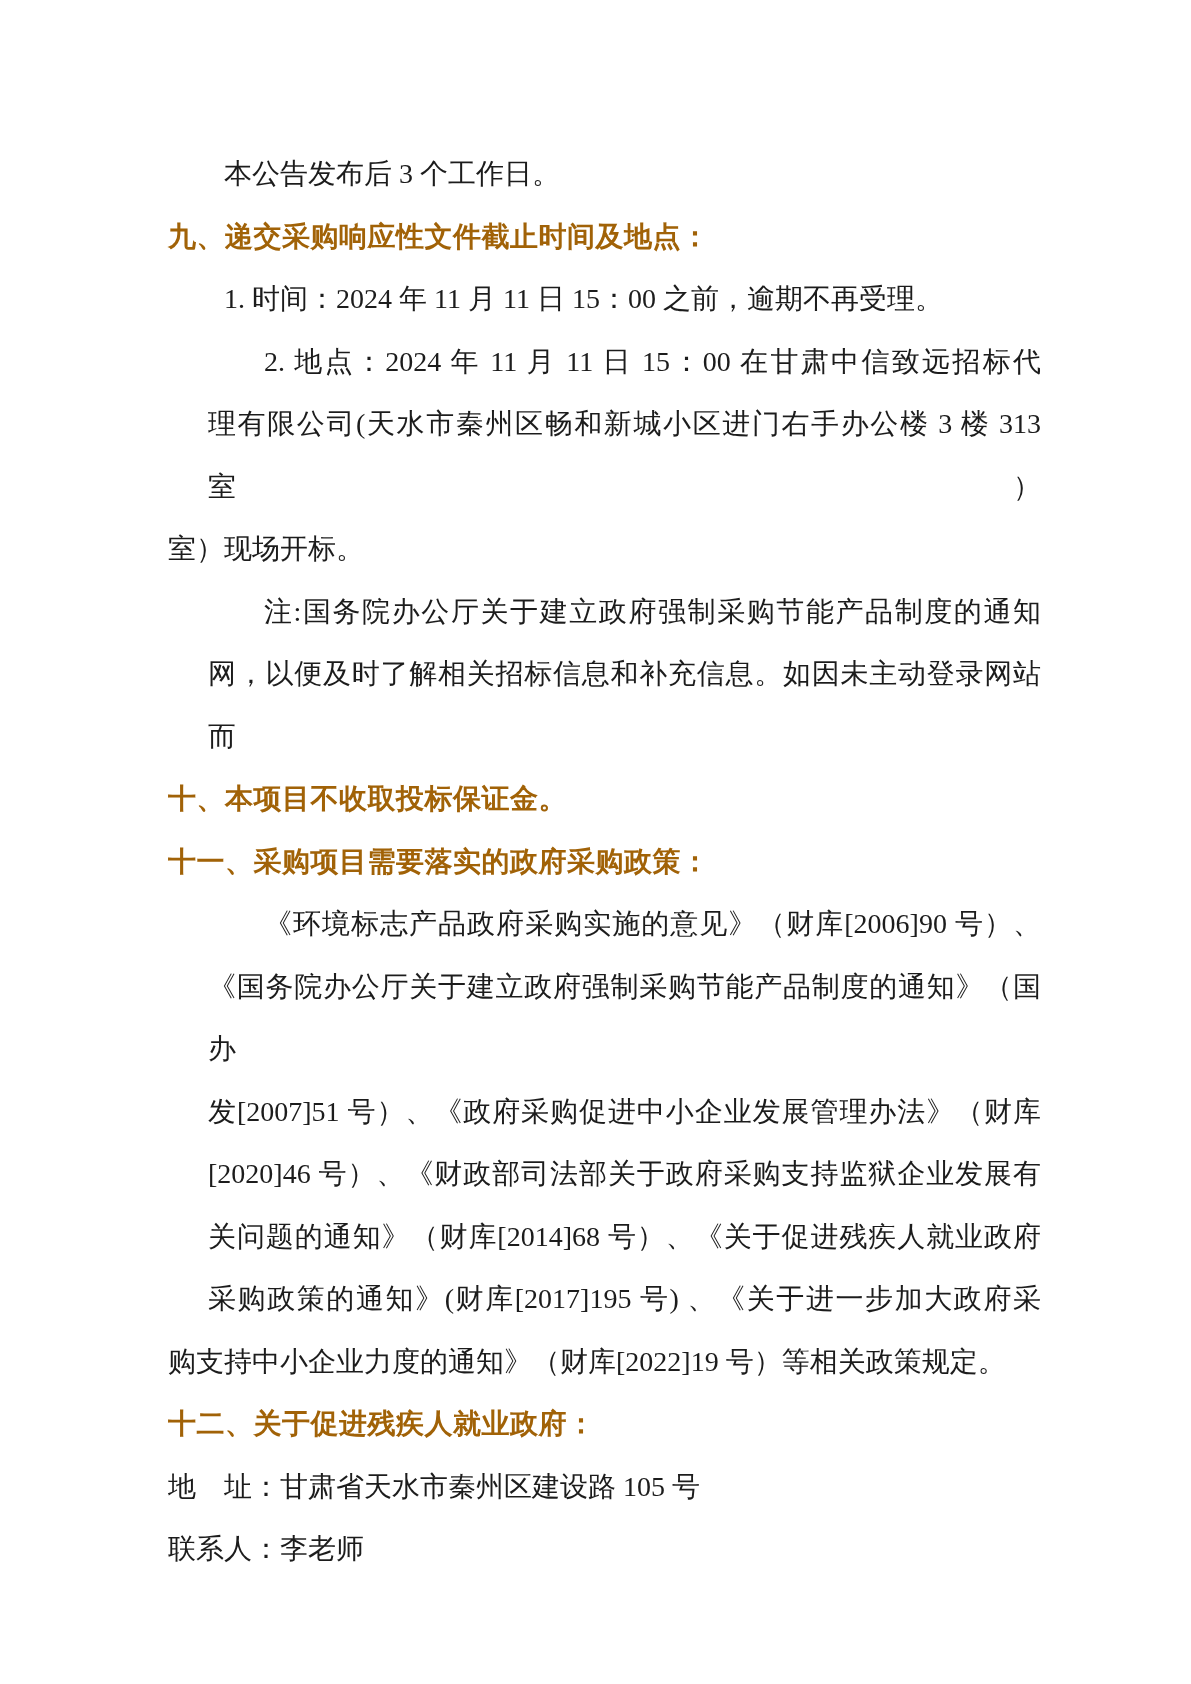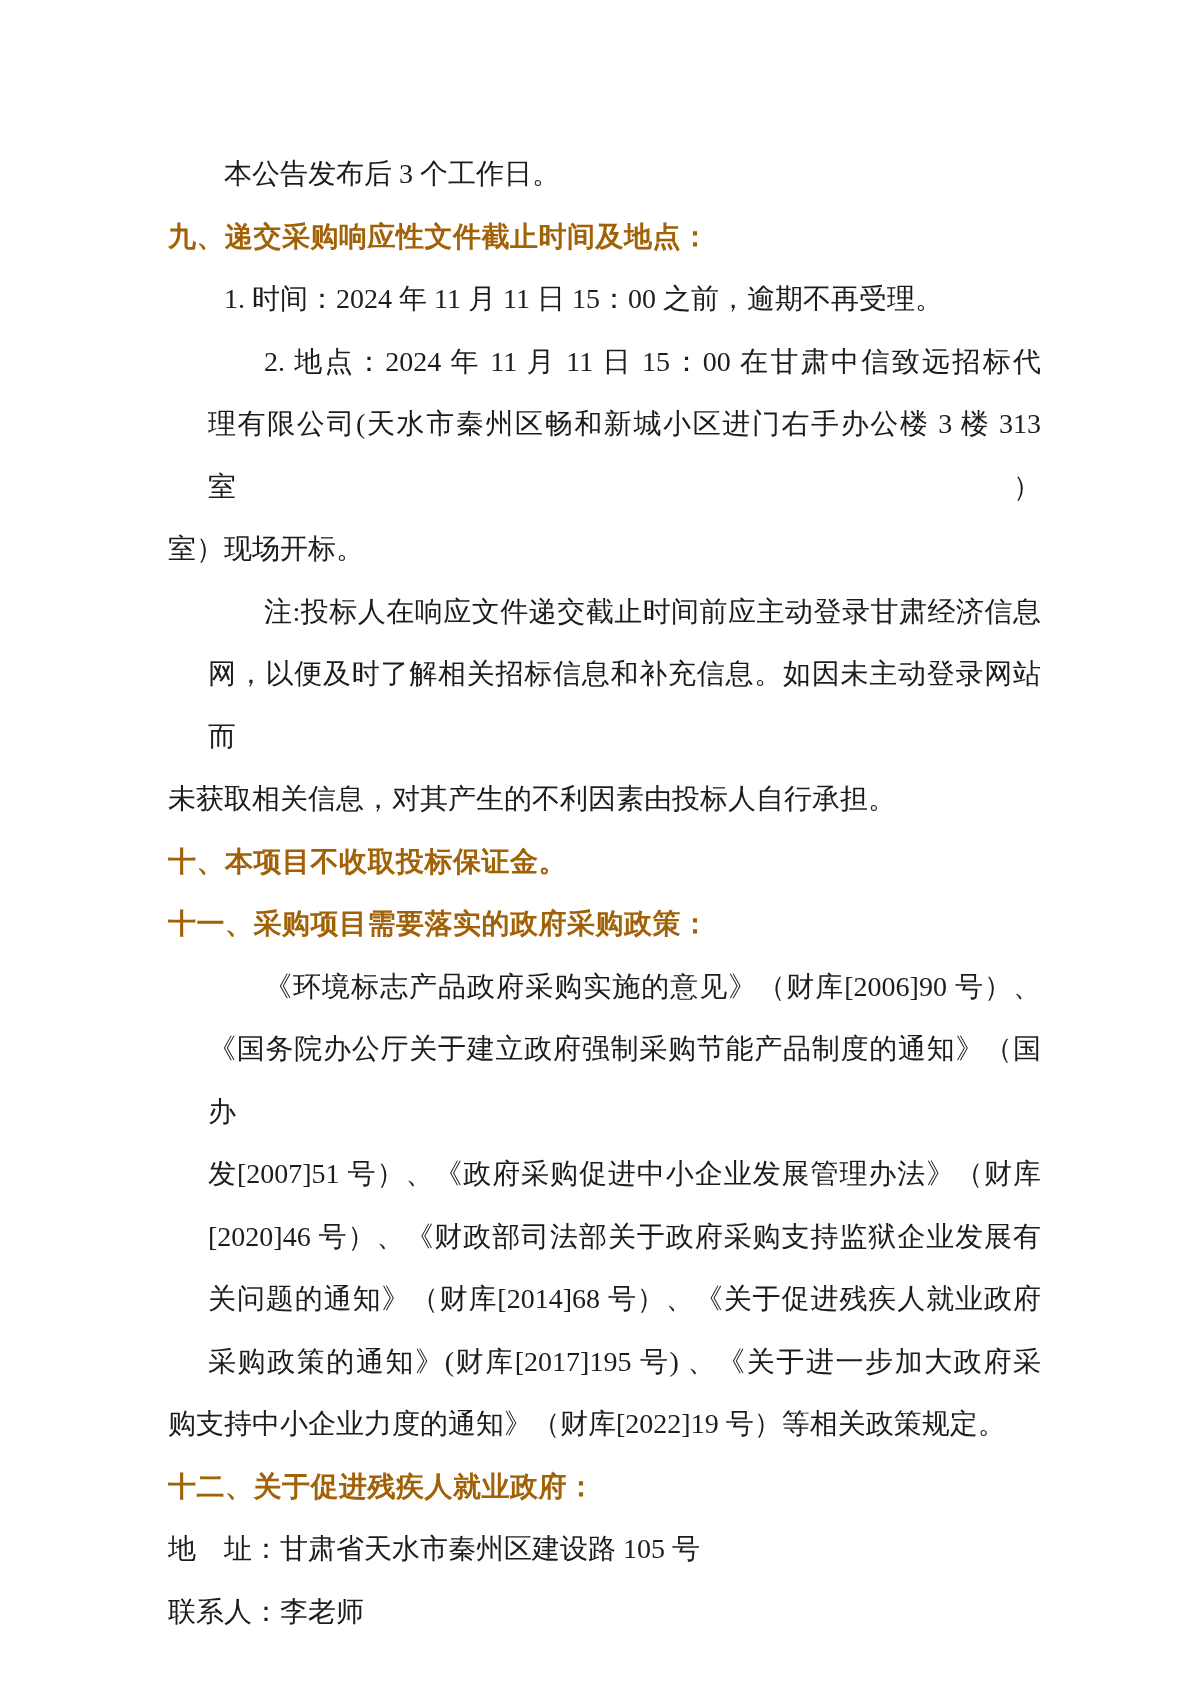--- a/index.html
+++ b/index.html
@@ -39,23 +39,22 @@
 <body>
 
 <div class="page">
   <div class="content">
     <div class="ln nj indent">本公告发布后 3 个工作日。</div>
     <div class="ln nj h">九、递交采购响应性文件截止时间及地点：</div>
     <div class="ln nj indent">1. 时间：2024 年 11 月 11 日 15：00 之前，逾期不再受理。</div>
     <div class="ln j indent">2. 地点：2024 年 11 月 11 日 15：00 在甘肃中信致远招标代</div>
     <div class="ln j">理有限公司(天水市秦州区畅和新城小区进门右手办公楼 3 楼 313 室）</div>
     <div class="ln nj">室）现场开标。</div>
-    <div class="ln j indent">注:投标人在响应文件递交截止时间前应主动登录甘肃经济信息</div>
+    <div class="ln j indent">注:国务院办公厅关于建立政府强制采购节能产品制度的通知</div>
     <div class="ln j">网，以便及时了解相关招标信息和补充信息。如因未主动登录网站而</div>
-    <div class="ln nj">未获取相关信息，对其产生的不利因素由投标人自行承担。</div>
     <div class="ln nj h">十、本项目不收取投标保证金。</div>
     <div class="ln nj h">十一、采购项目需要落实的政府采购政策：</div>
     <div class="ln j indent">《环境标志产品政府采购实施的意见》（财库[2006]90 号）、</div>
     <div class="ln j">《国务院办公厅关于建立政府强制采购节能产品制度的通知》（国办</div>
     <div class="ln j">发[2007]51 号）、《政府采购促进中小企业发展管理办法》（财库</div>
     <div class="ln j">[2020]46 号）、《财政部司法部关于政府采购支持监狱企业发展有</div>
     <div class="ln j">关问题的通知》（财库[2014]68 号）、《关于促进残疾人就业政府</div>
     <div class="ln j">采购政策的通知》(财库[2017]195 号) 、《关于进一步加大政府采</div>
     <div class="ln nj">购支持中小企业力度的通知》（财库[2022]19 号）等相关政策规定。</div>
     <div class="ln nj h">十二、关于促进残疾人就业政府：</div>

